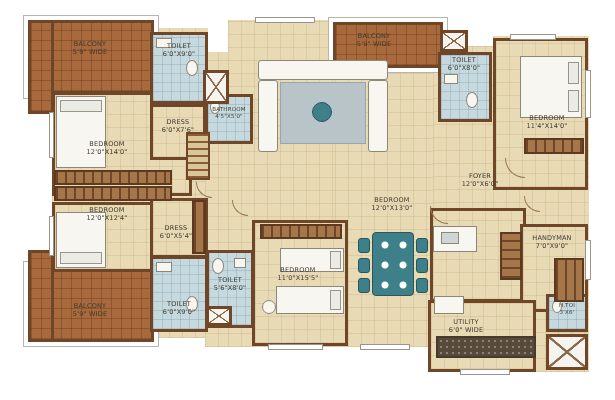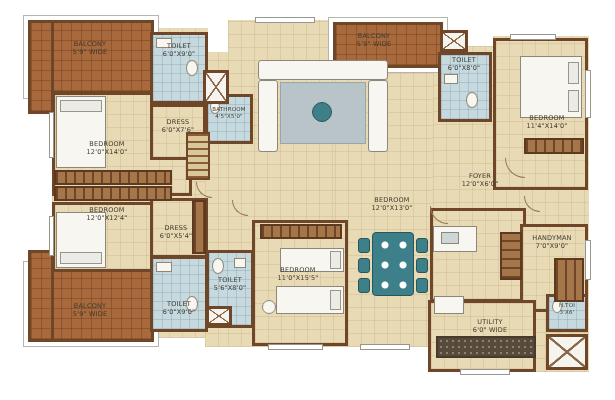--- a/index.html
+++ b/index.html
@@ -211,21 +211,21 @@
       <div>12'0"X13'0"</div>
     </div>
   <div class="lbl" style="left:445px;top:172px;width:70px;">
     <div>FOYER</div>
       <div>12'0"X6'0"</div>
     </div>
   <div class="lbl" style="left:517px;top:234px;width:70px;">
     <div>HANDYMAN</div>
       <div>7'0"X9'0"</div>
     </div>
-  <div class="lbl" style="left:431px;top:318px;width:70px;margin-left:24px;">
+  <div class="lbl" style="left:431px;top:318px;width:70px;">
     <div>UTILITY</div>
       <div>6'0" WIDE</div>
     </div>
   <div class="lbl tiny" style="left:546px;top:302px;width:42px;">
     <div>H.TOI</div>
       <div>3'X6'</div>
     </div>
   <div class="lbl" style="left:339px;top:32px;width:70px;">
     <div>BALCONY</div>
       <div>5'9" WIDE</div>

